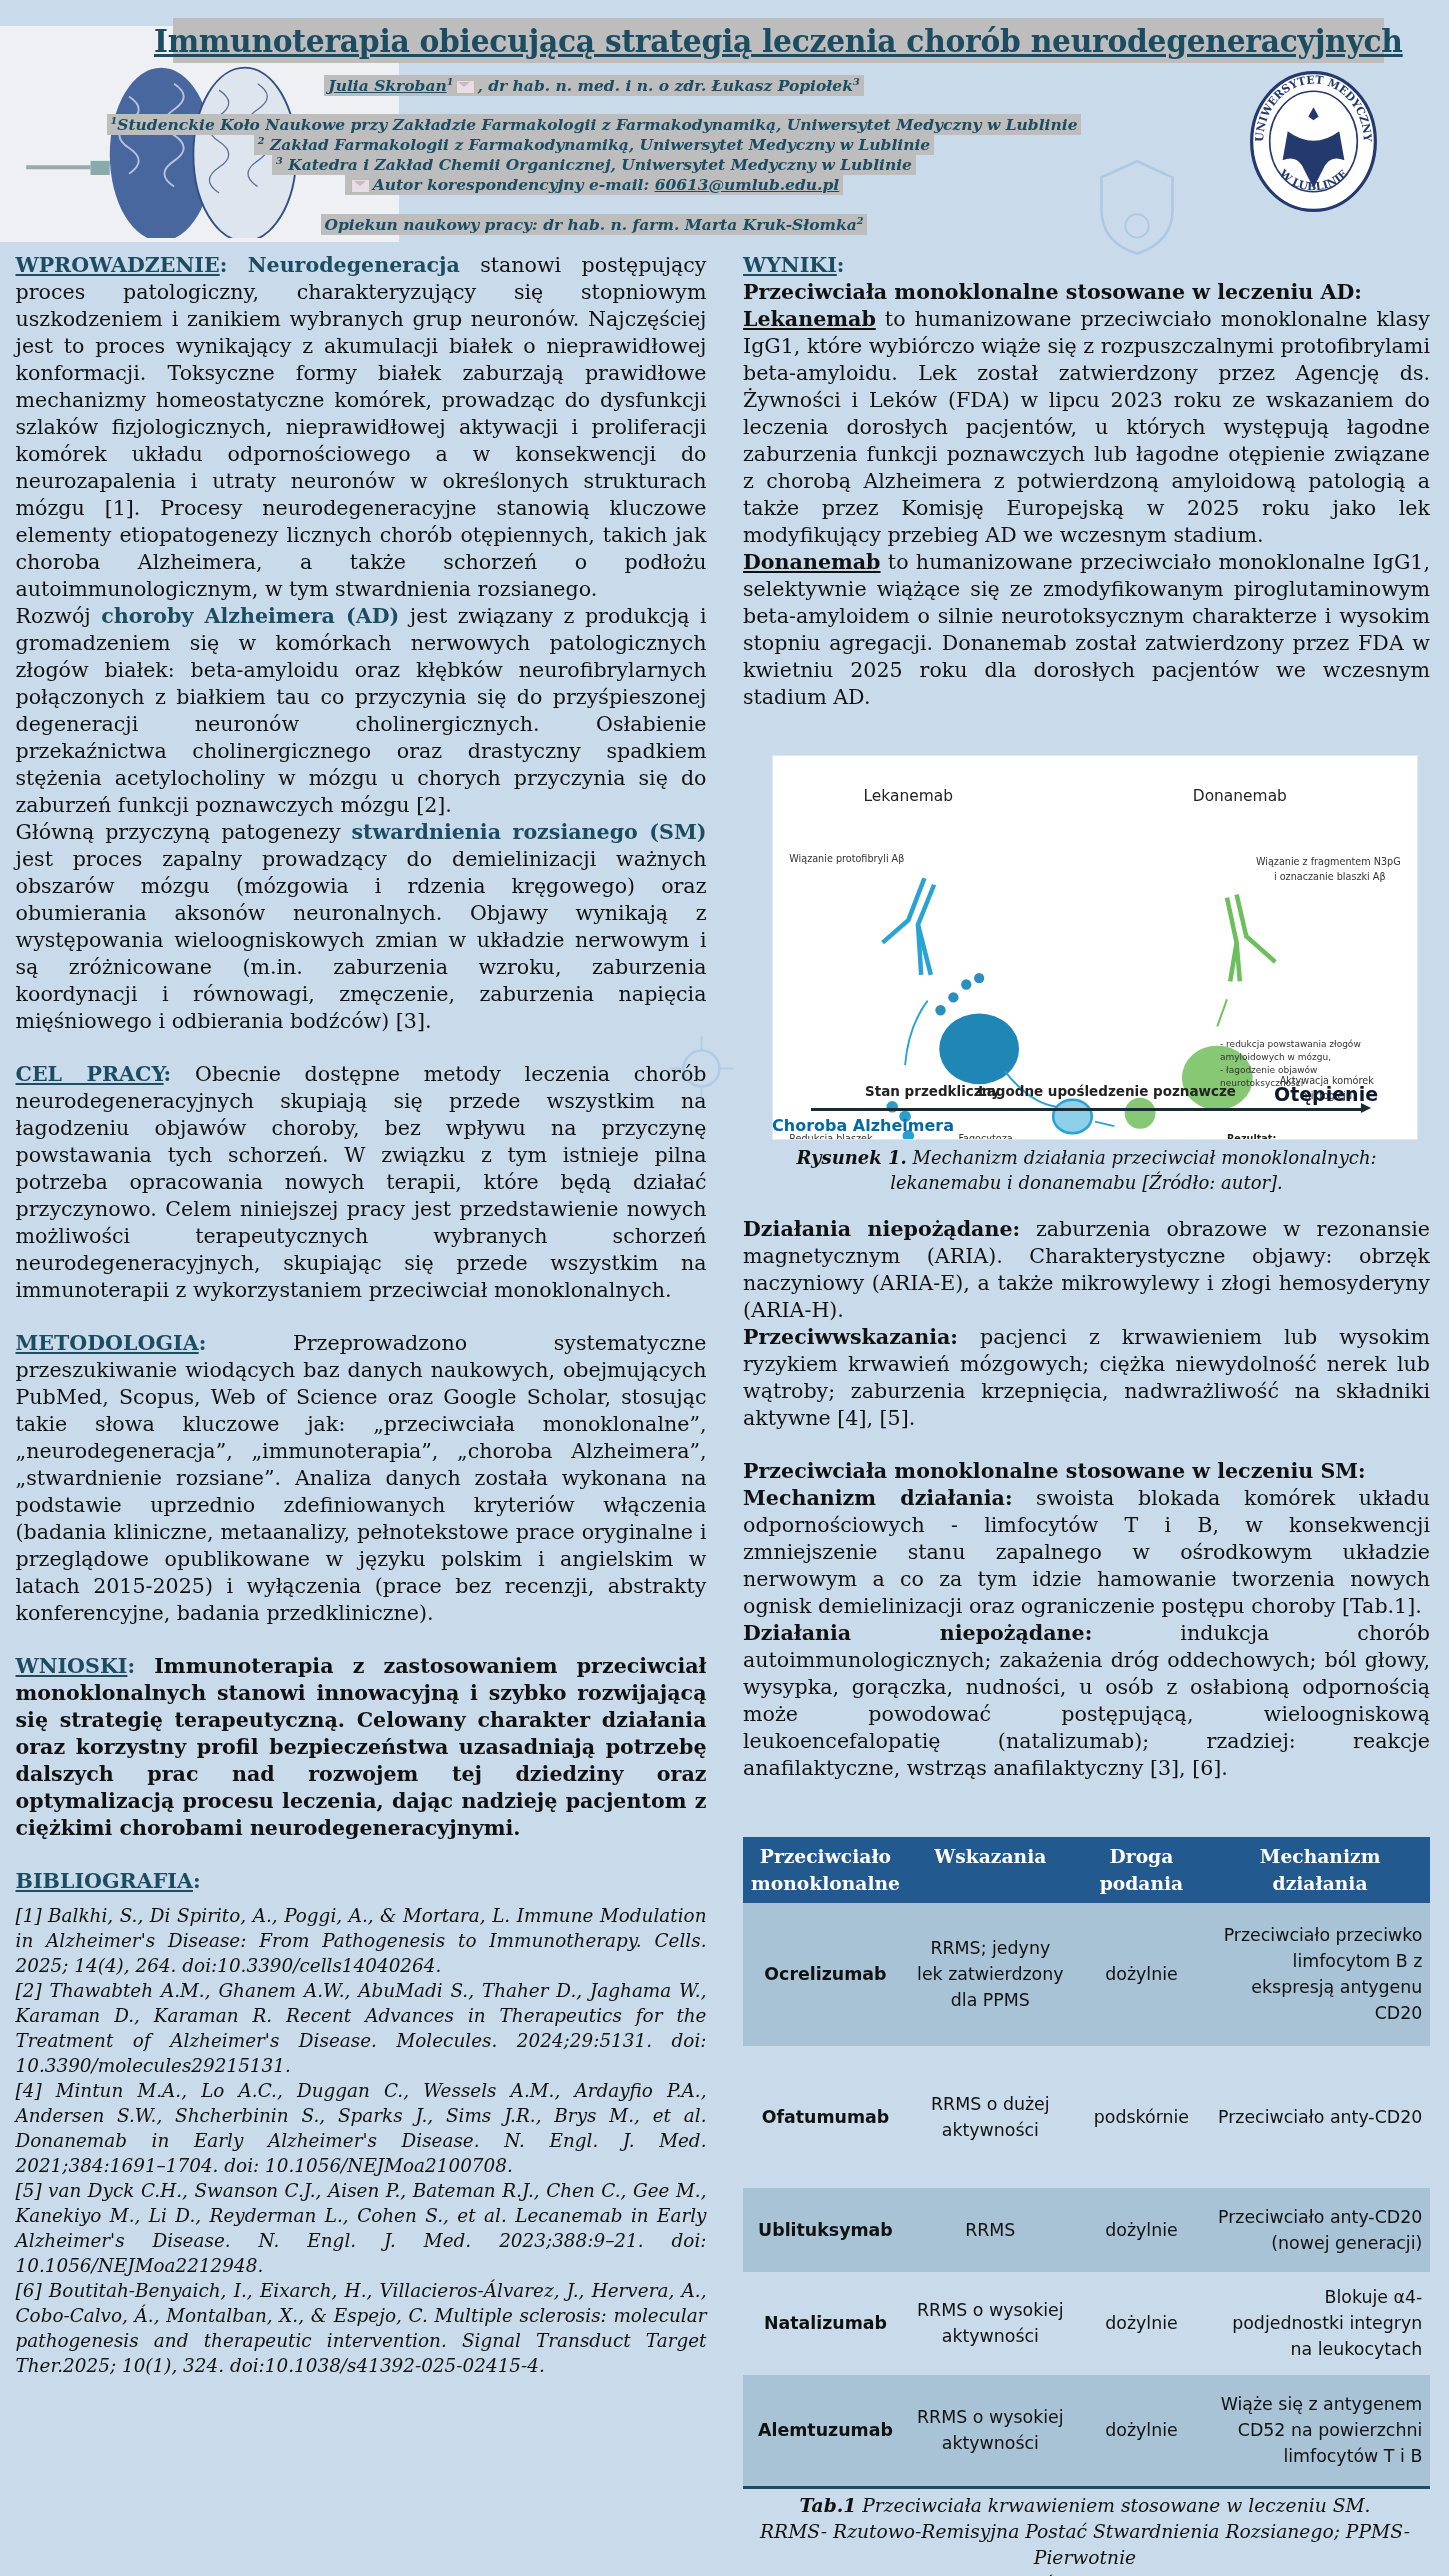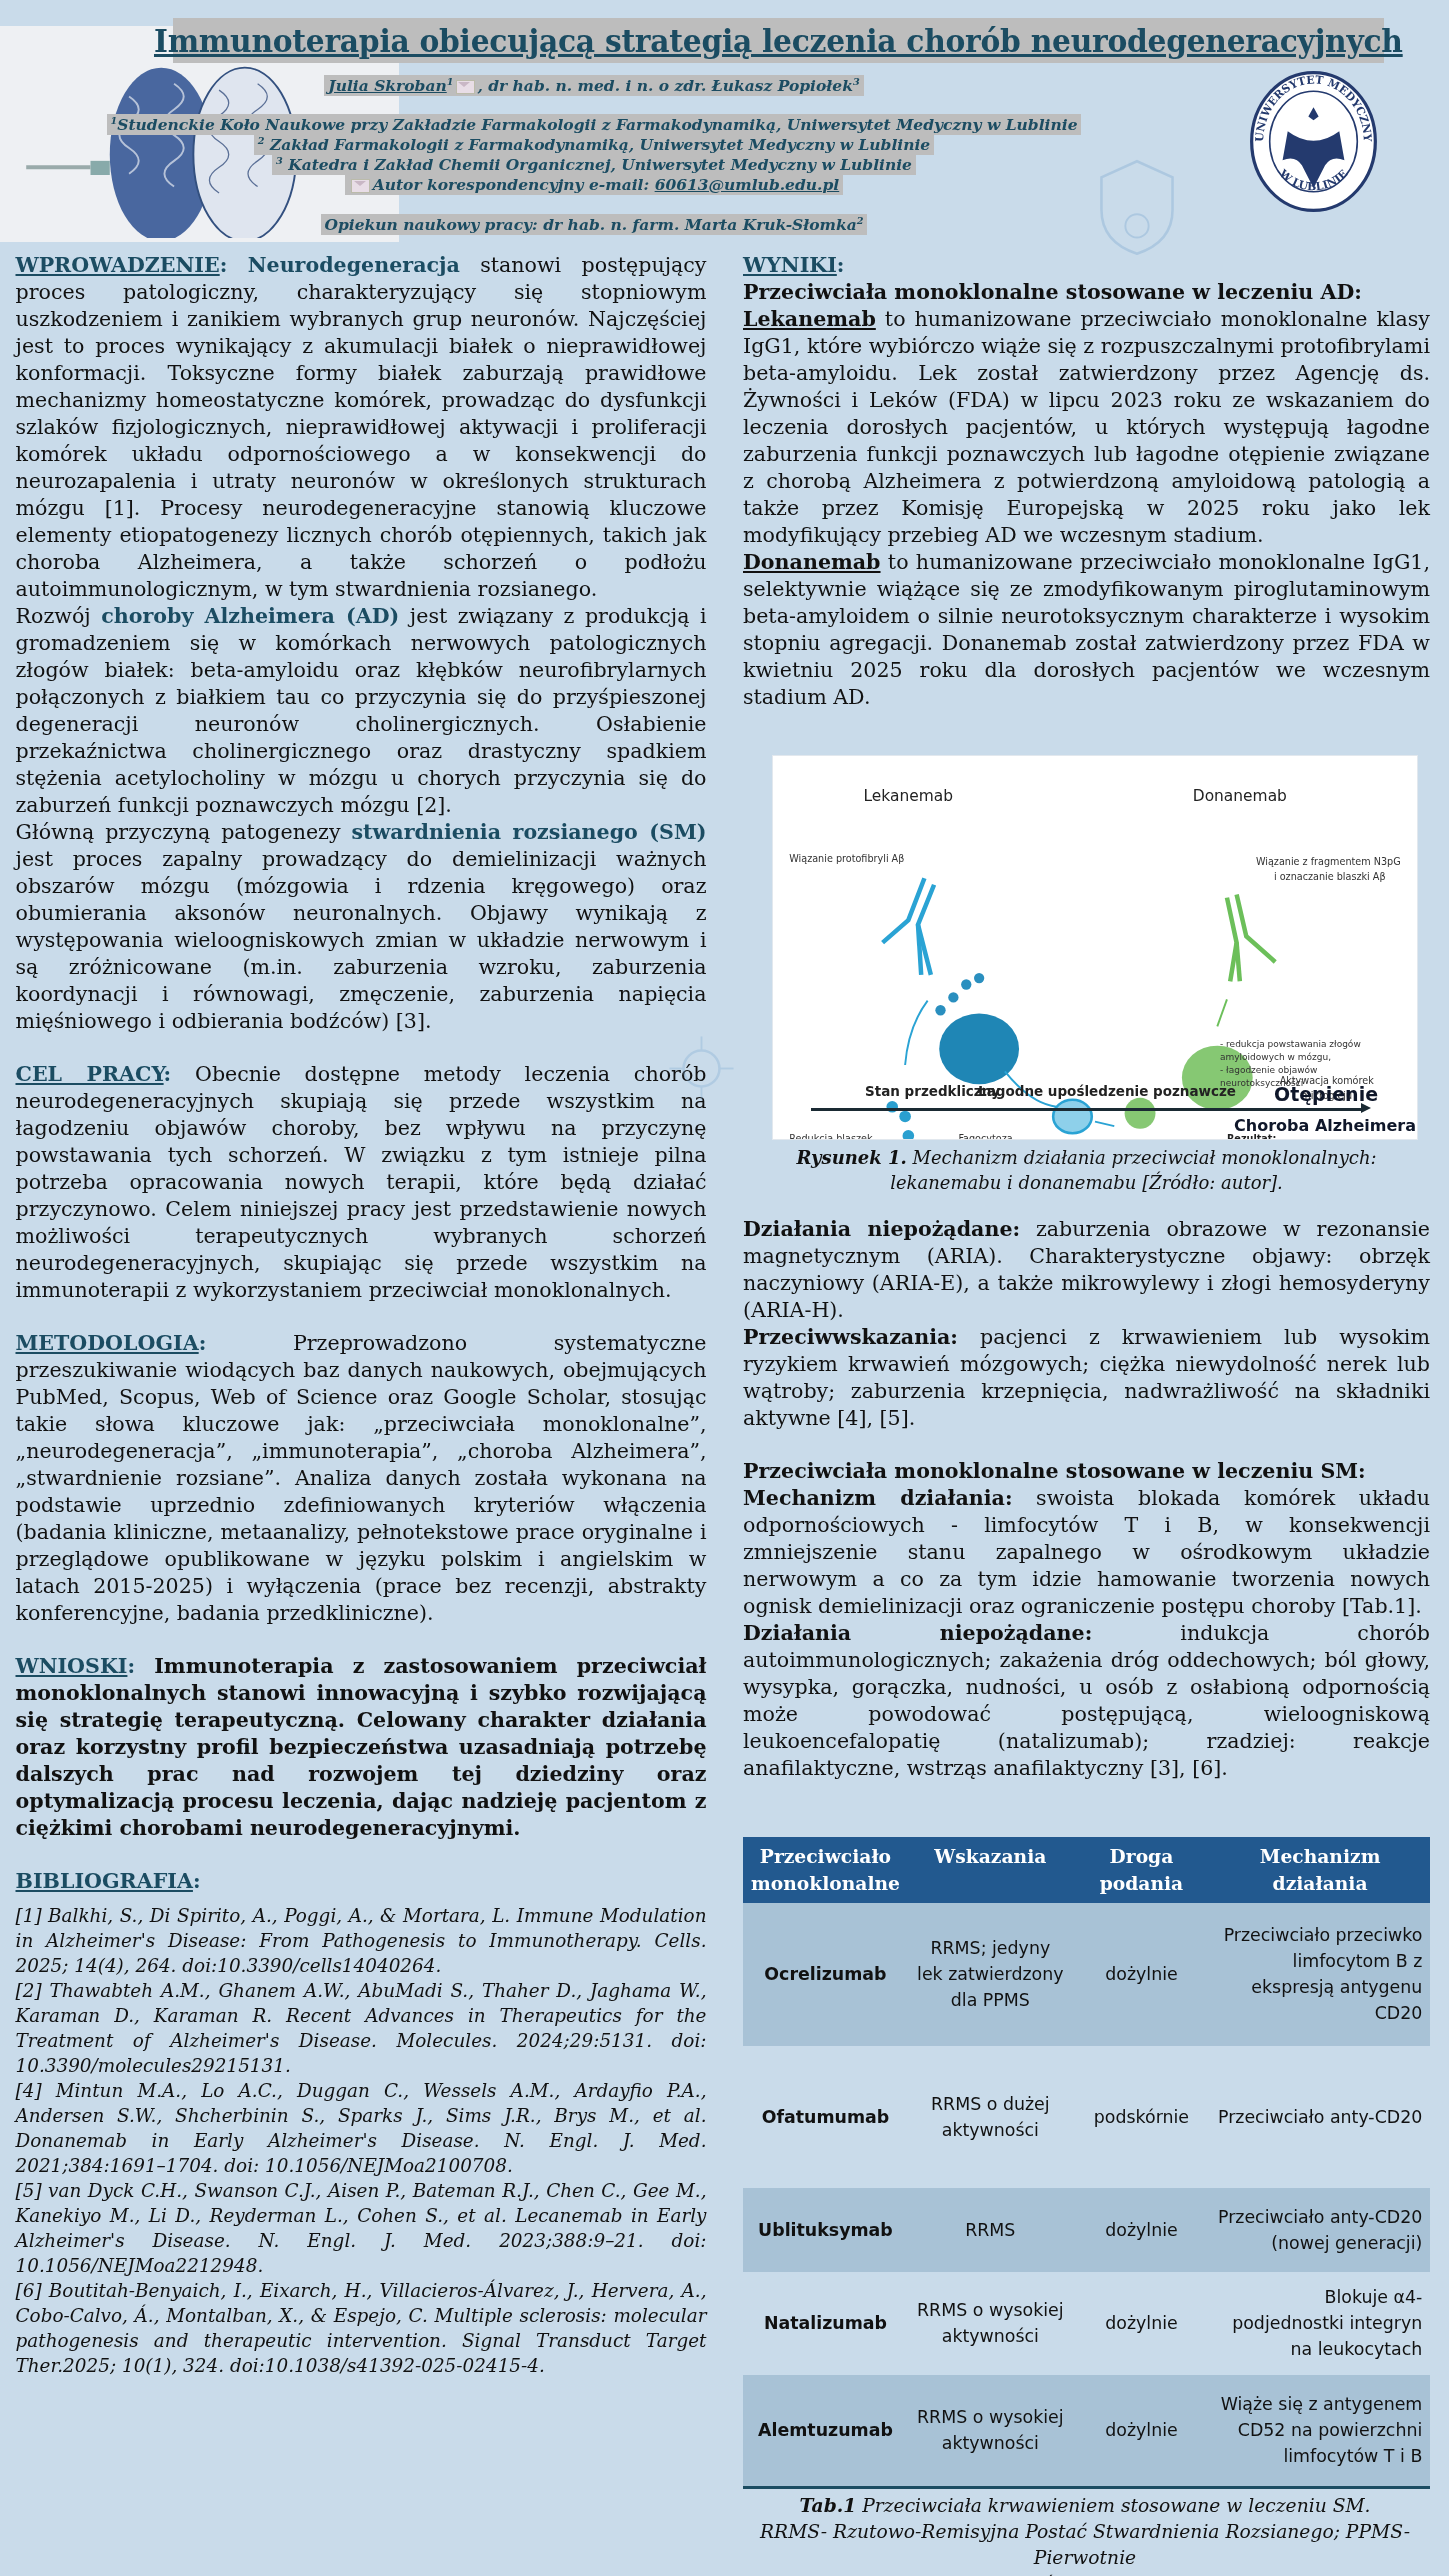--- a/index.html
+++ b/index.html
@@ -216,21 +216,21 @@
     <div>- redukcja powstawania złogów</div>
     <div>amyloidowych w mózgu,</div>
     <div>- łagodzenie objawów</div>
     <div>neurotoksyczności</div>
   </div>
   <div style="position:absolute;left:45px;top:328px;font-size:13.5px;font-weight:bold;color:#222;margin-left:48px;">Stan przedkliczny</div>
   <div style="position:absolute;left:206px;top:328px;font-size:13.5px;font-weight:bold;color:#222;">Łagodne upośledzenie poznawcze</div>
   <div style="position:absolute;left:502px;top:328px;font-size:19px;font-weight:bold;color:#0f172a;">Otępienie</div>
   <div style="position:absolute;left:39px;top:353px;width:554px;height:2.6px;background:#1a2a33;"></div>
   <div style="position:absolute;left:589px;top:348px;width:0;height:0;border-left:10.3px solid #1a2a33;border-top:5.8px solid transparent;border-bottom:5.8px solid transparent;"></div>
-  <div style="position:absolute;left:0;right:0;top:361px;text-align:right;font-size:16px;font-weight:bold;color:#0f172a;">Choroba Alzheimera</div>
+  <div style="position:absolute;left:0;right:0;top:361px;text-align:left;font-size:16px;font-weight:bold;color:#0369a1;">Choroba Alzheimera</div>
 </div>
 
 <div style="position:absolute;left:743px;top:1146px;width:687px;">
   <p class="fig-cap"><span class="b">Rysunek 1.</span><span> Mechanizm działania przeciwciał monoklonalnych: lekanemabu i donanemabu [Źródło: autor].</span></p>
 </div>
 
 <div style="position:absolute;left:743px;top:1216px;width:687px;">
   <p class="p"><span class="b">Działania niepożądane:</span><span> zaburzenia obrazowe w rezonansie magnetycznym (ARIA). Charakterystyczne objawy: obrzęk naczyniowy (ARIA-E), a także mikrowylewy i złogi hemosyderyny (ARIA-H).</span></p>
   <p class="p"><span class="b">Przeciwwskazania:</span><span> pacjenci z  krwawieniem lub wysokim ryzykiem krwawień mózgowych; ciężka niewydolność nerek lub wątroby; zaburzenia krzepnięcia, nadwrażliwość na składniki aktywne [4], [5].</span></p>
   <div class="gap"></div>

